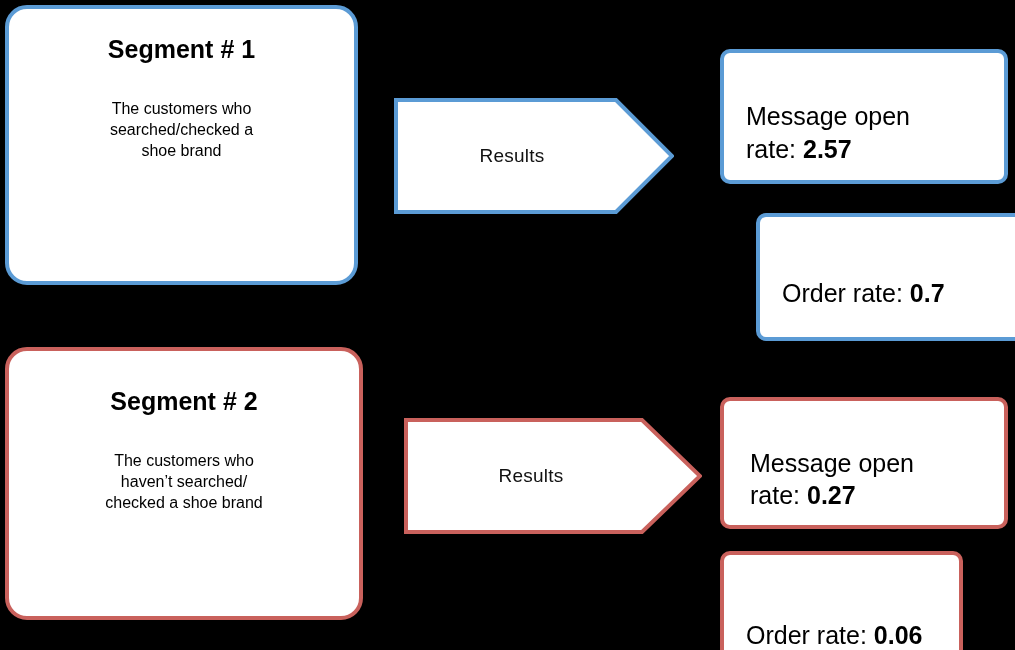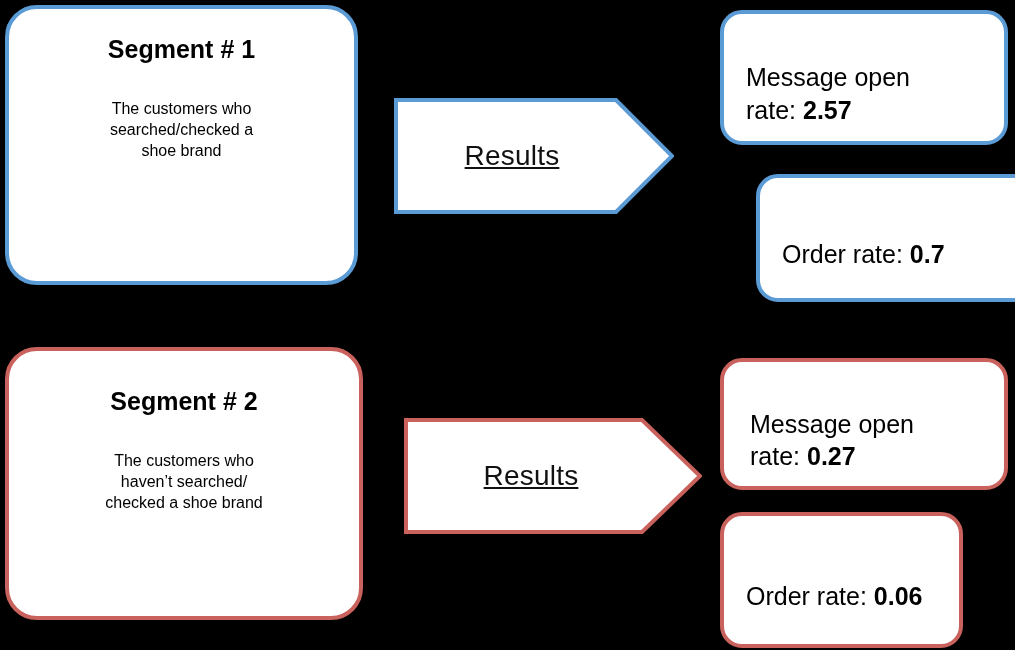--- a/index.html
+++ b/index.html
@@ -19,21 +19,21 @@
     overflow: hidden;
   }
 
   
   .segment-box {
     position: absolute;
     box-sizing: border-box;
     background: #FFFFFF;
     border-style: solid;
     border-width: 4px;
-    border-radius: 32px;
+    border-radius: 22px;
     display: flex;
     flex-direction: column;
     align-items: center;
     text-align: center;
   }
   .segment-title {
     font-weight: bold;
     font-size: 25px;
     color: #000000;
     line-height: 1.15;
@@ -45,23 +45,24 @@
     white-space: pre-line;
   }
 
   
   .result-box {
     position: absolute;
     box-sizing: border-box;
     background: #FFFFFF;
     border-style: solid;
     border-width: 4px;
-    border-radius: 22px;
+    border-radius: 10px;
     display: flex;
     align-items: center;
+    margin-top: 39px;
   }
   .result-text {
     font-size: 25px;
     color: #000000;
     line-height: 1.3;
     white-space: pre-line;
     padding-left: 22px;
     padding-right: 10px;
   }
   .result-text b { font-weight: bold; text-align: center; }
@@ -78,25 +79,24 @@
   }
   .arrow-label {
     position: absolute;
     top: 0;
     left: 0;
     right: 0;
     bottom: 0;
     display: flex;
     align-items: center;
     justify-content: center;
-    font-size: 28px;
+    font-size: 19px;
     color: #111111;
     letter-spacing: 0.2px;
     padding-right: 44px;
-    text-decoration: underline;
   }
 </style>
 </head>
 <body>
 
 <div id="canvas">
 
   <div class="segment-box" style="left:5px; top:5px; width:353px; height:280px; border-color:#5B9BD5; padding-top:26px;">
     <div class="segment-title">Segment # 1</div>
     <div class="segment-desc" style="margin-top:34px;">The customers who

